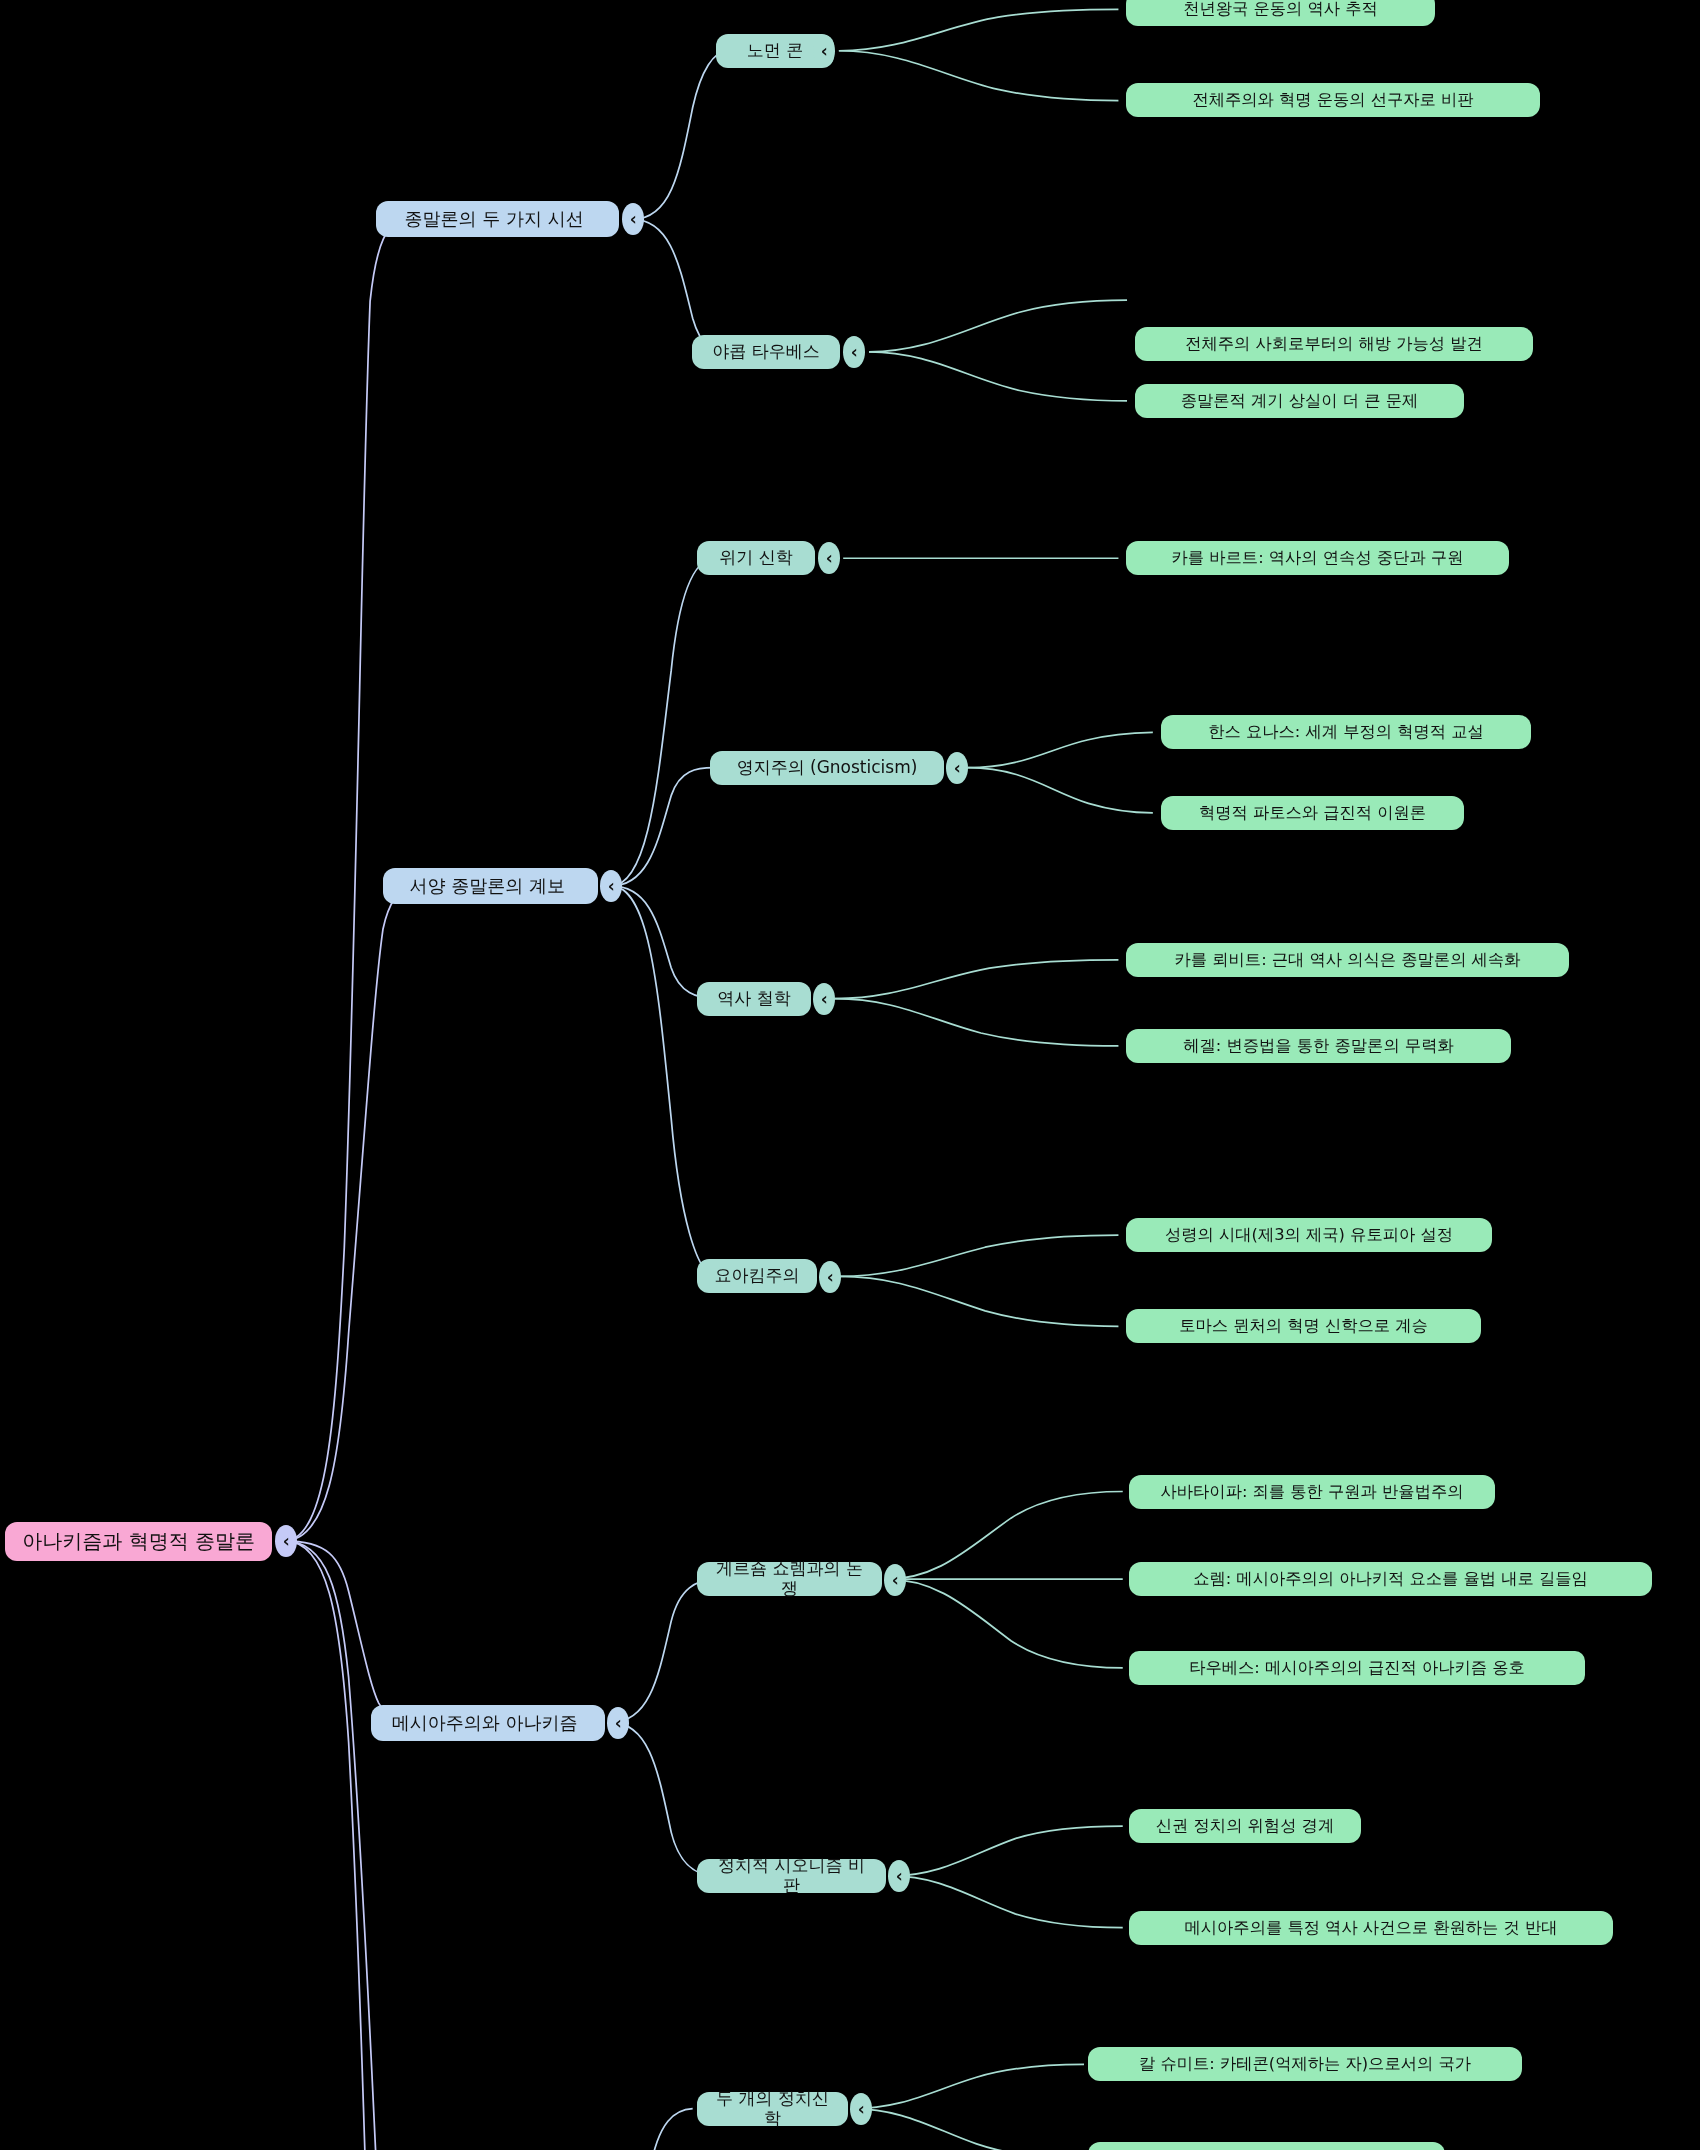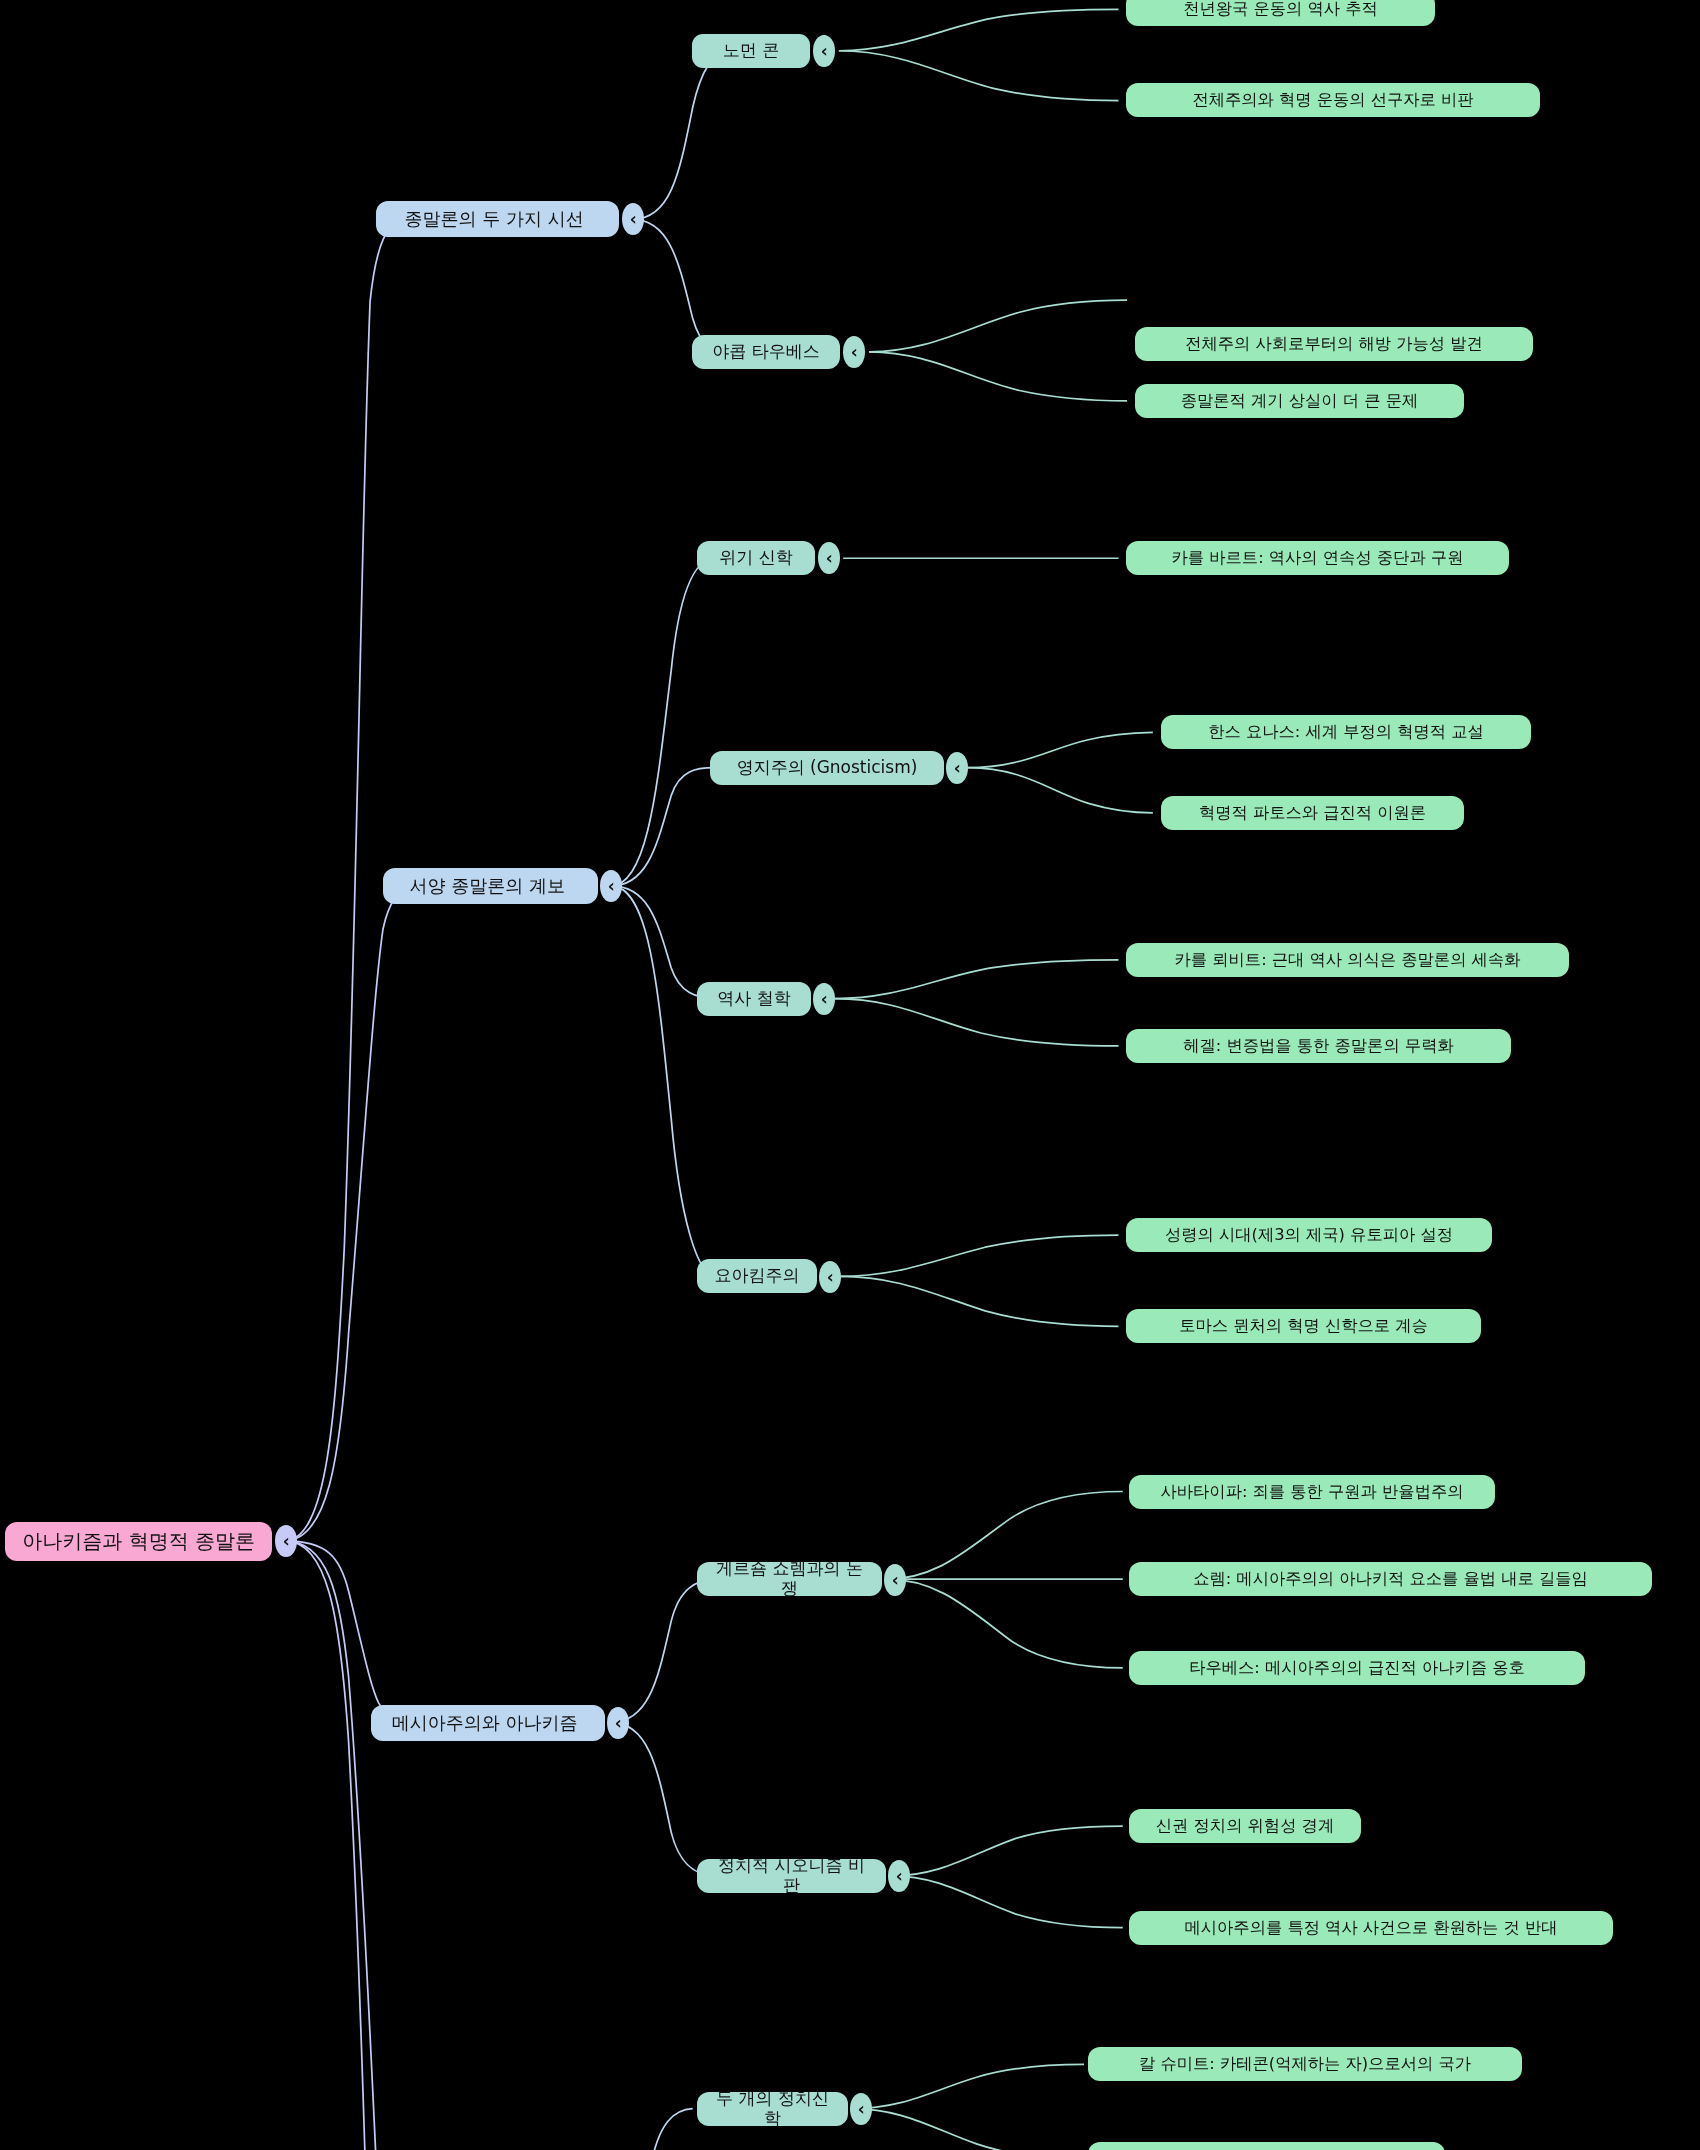--- a/index.html
+++ b/index.html
@@ -96,21 +96,21 @@
     <span>‹</span>
   </div>
 
   <div class="node lvl1" style="left:376px;top:201px;width:243px;height:36px;">
     <span>종말론의 두 가지 시선</span>
   </div>
   <div class="toggle t1" style="left:622px;top:203px;">
     <span>‹</span>
   </div>
 
-  <div class="node lvl2" style="left:692px;top:34px;width:118px;height:34px;border-radius:11px;">
+  <div class="node lvl2" style="left:716px;top:34px;width:118px;height:34px;">
     <span>노먼 콘</span>
   </div>
   <div class="toggle t2" style="left:813px;top:35px;">
     <span>‹</span>
   </div>
 
   <div class="node lvl3" style="left:1126px;top:-7.7px;width:309px;height:34px;">
     <span>천년왕국 운동의 역사 추적</span>
   </div>
   <div class="node lvl3" style="left:1126px;top:83px;width:414px;height:34px;">
@@ -199,21 +199,21 @@
   </div>
   <div class="toggle t2" style="left:884px;top:1564px;">
     <span>‹</span>
   </div>
   <div class="node lvl3" style="left:1129px;top:1475px;width:366px;height:34px;">
     <span>사바타이파: 죄를 통한 구원과 반율법주의</span>
   </div>
   <div class="node lvl3" style="left:1129px;top:1562px;width:523px;height:34px;">
     <span>쇼렘: 메시아주의의 아나키적 요소를 율법 내로 길들임</span>
   </div>
-  <div class="node lvl3" style="left:1129px;top:1651px;width:456px;height:34px;">
+  <div class="node lvl3" style="left:1129px;top:1651px;width:456px;height:34px;border-radius:10px;">
     <span>타우베스: 메시아주의의 급진적 아나키즘 옹호</span>
   </div>
 
   <div class="node lvl2" style="left:697px;top:1859px;width:189px;height:34px;">
     <span>정치적 시오니즘 비판</span>
   </div>
   <div class="toggle t2" style="left:888px;top:1860px;">
     <span>‹</span>
   </div>
   <div class="node lvl3" style="left:1129px;top:1809px;width:232px;height:34px;">

